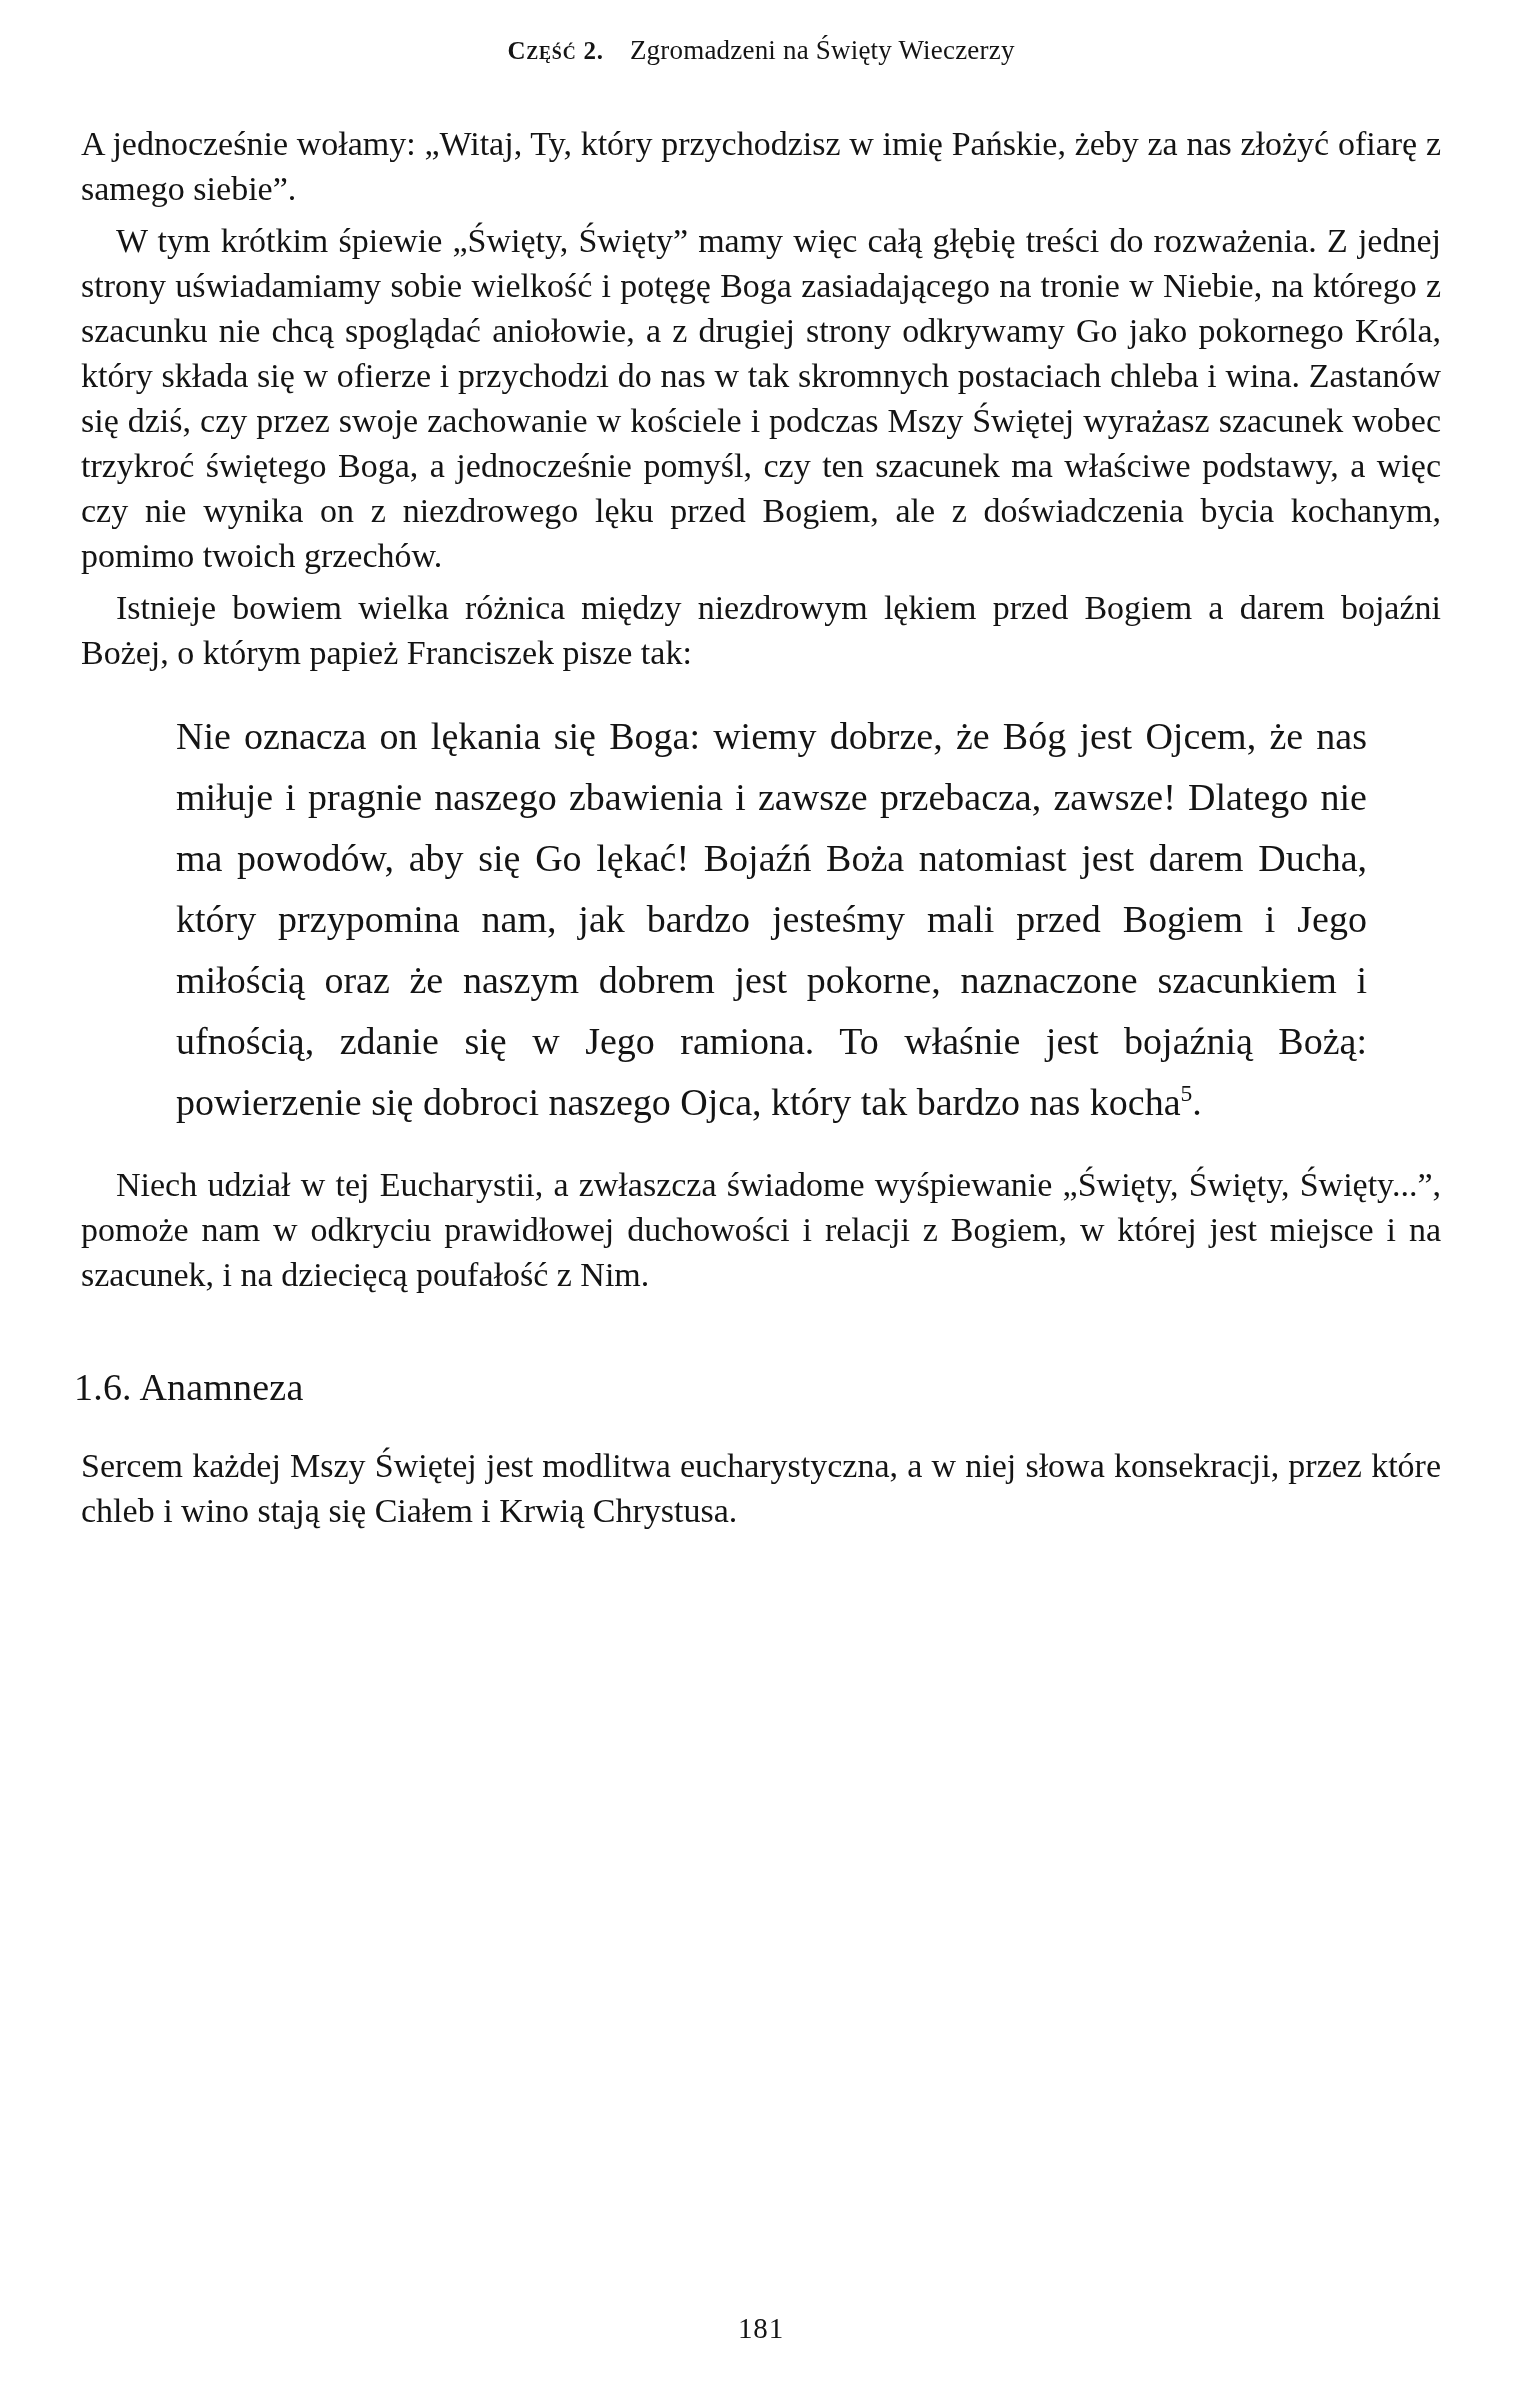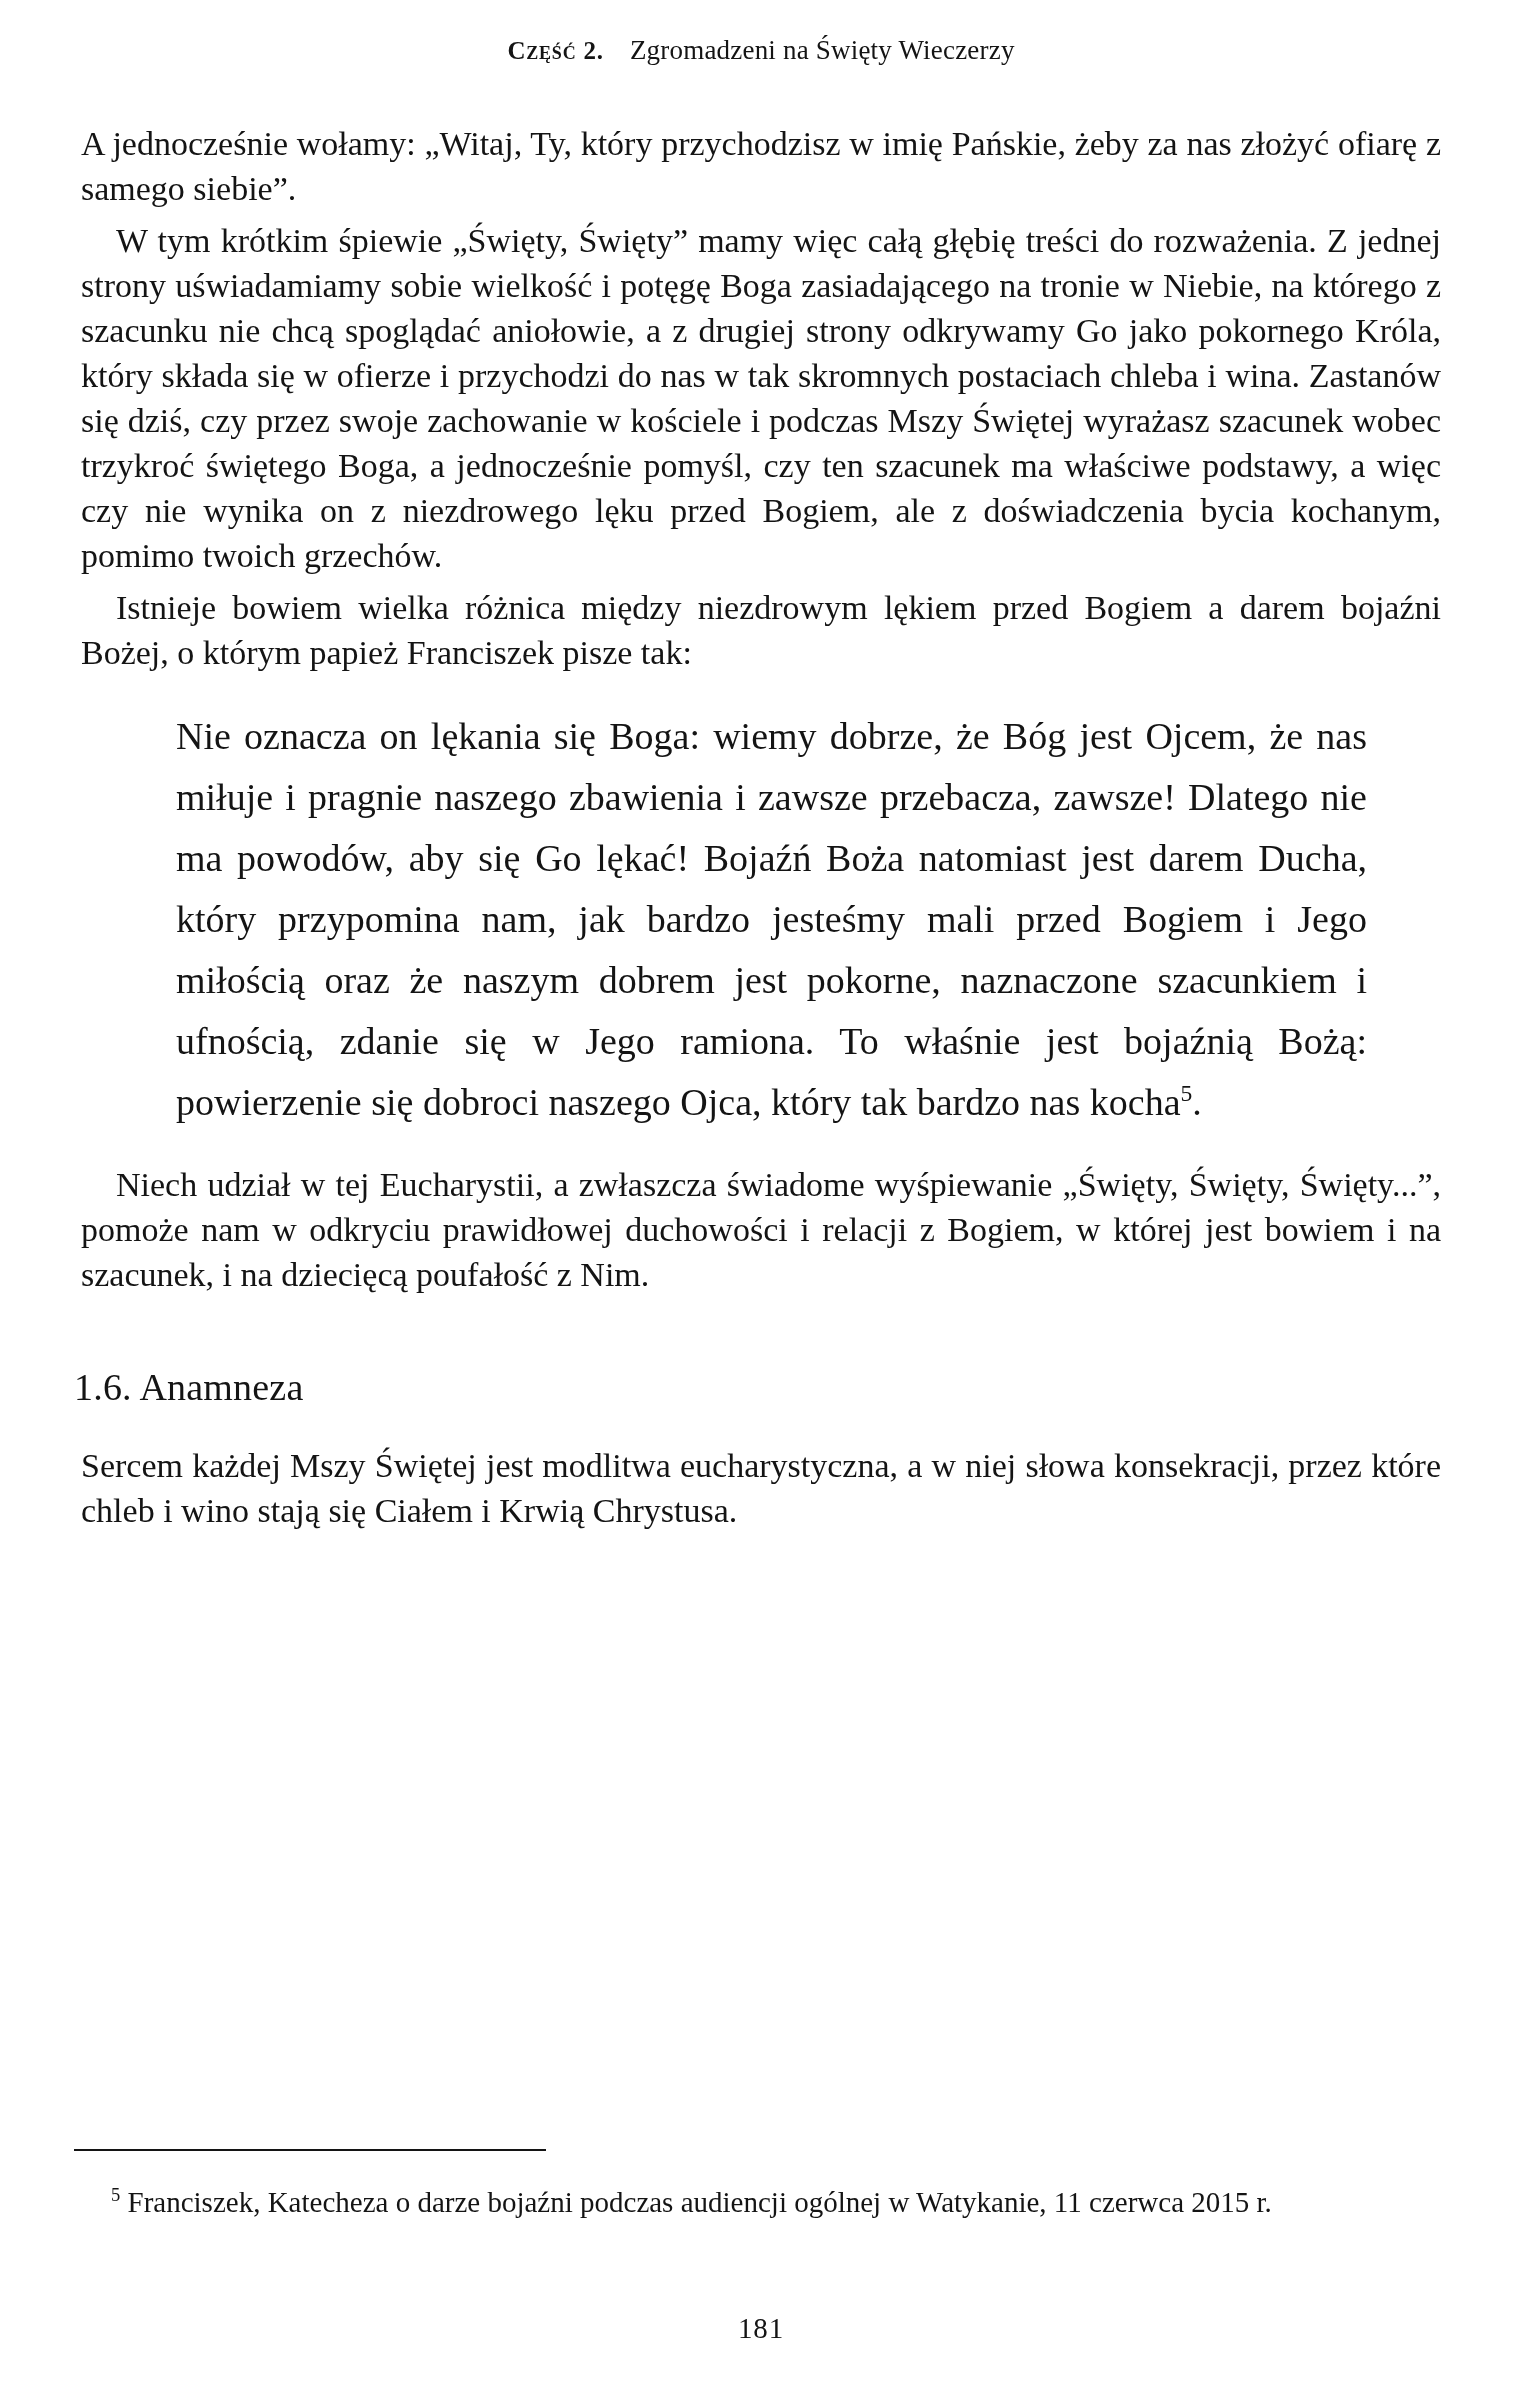--- a/index.html
+++ b/index.html
@@ -155,33 +155,29 @@
     <p class="body indent">Istnieje bowiem wielka różnica między niezdrowym lękiem przed Bogiem a darem bojaźni Bożej, o którym papież Franciszek pisze tak:</p>
 
     <div class="spacer-quote-before"></div>
 
     <blockquote class="quote">
       <p><span>Nie oznacza on lękania się Boga: wiemy dobrze, że Bóg jest Ojcem, że nas miłuje i pragnie naszego zbawienia i zawsze przebacza, zawsze! Dlatego nie ma powodów, aby się Go lękać! Bojaźń Boża natomiast jest darem Ducha, który przypomina nam, jak bardzo jesteśmy mali przed Bogiem i Jego miłością oraz że naszym dobrem jest pokorne, naznaczone szacunkiem i ufnością, zdanie się w Jego ramiona. To właśnie jest bojaźnią Bożą: powierzenie się dobroci naszego Ojca, który tak bardzo nas kocha</span><sup class="fn">5</sup><span>.</span></p>
     </blockquote>
 
     <div class="spacer-quote-after"></div>
 
-    <p class="body indent">Niech udział w tej Eucharystii, a zwłaszcza świadome wyśpiewanie „Święty, Święty, Święty...”, pomoże nam w odkryciu prawidłowej duchowości i relacji z Bogiem, w której jest bowiem i na szacunek, i na dziecięcą poufałość z Nim.</p>
+    <p class="body indent">Niech udział w tej Eucharystii, a zwłaszcza świadome wyśpiewanie „Święty, Święty, Święty...”, pomoże nam w odkryciu prawidłowej duchowości i relacji z Bogiem, w której jest miejsce i na szacunek, i na dziecięcą poufałość z Nim.</p>
 
     <div class="spacer-before-heading"></div>
 
     <h2 class="section-heading">1.6. Anamneza</h2>
 
     <div class="spacer-after-heading"></div>
 
     <p class="body">Sercem każdej Mszy Świętej jest modlitwa eucharystyczna, a w niej słowa konsekracji, przez które chleb i wino stają się Ciałem i Krwią Chrystusa.</p>
 
   </div>
 
-  <div class="footnote-area">
-    <div class="footnote-rule"></div>
-    <p class="footnote"><sup>5</sup> <span>Franciszek, Katecheza o darze bojaźni podczas audiencji ogólnej w Watykanie, 11 czerwca 2015 r.</span></p>
-  </div>
 
   <div class="folio">181</div>
 
 </div>
 
 
 </body></html>

